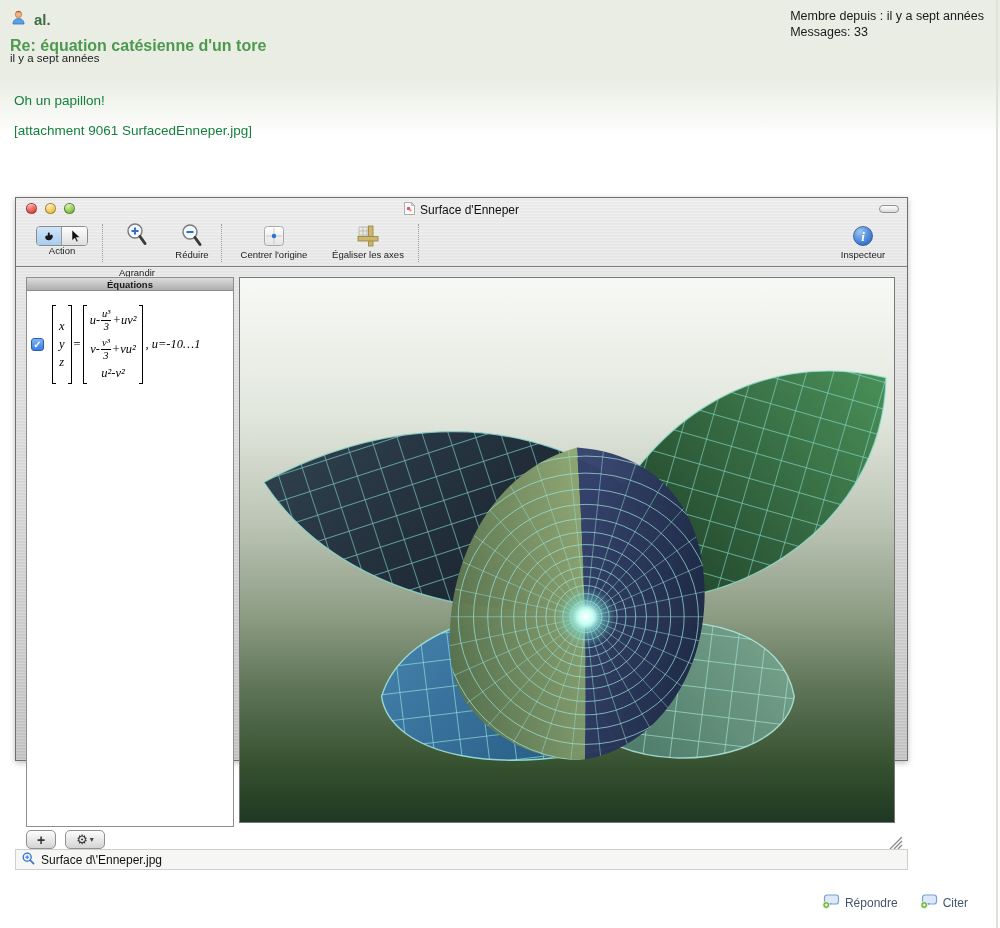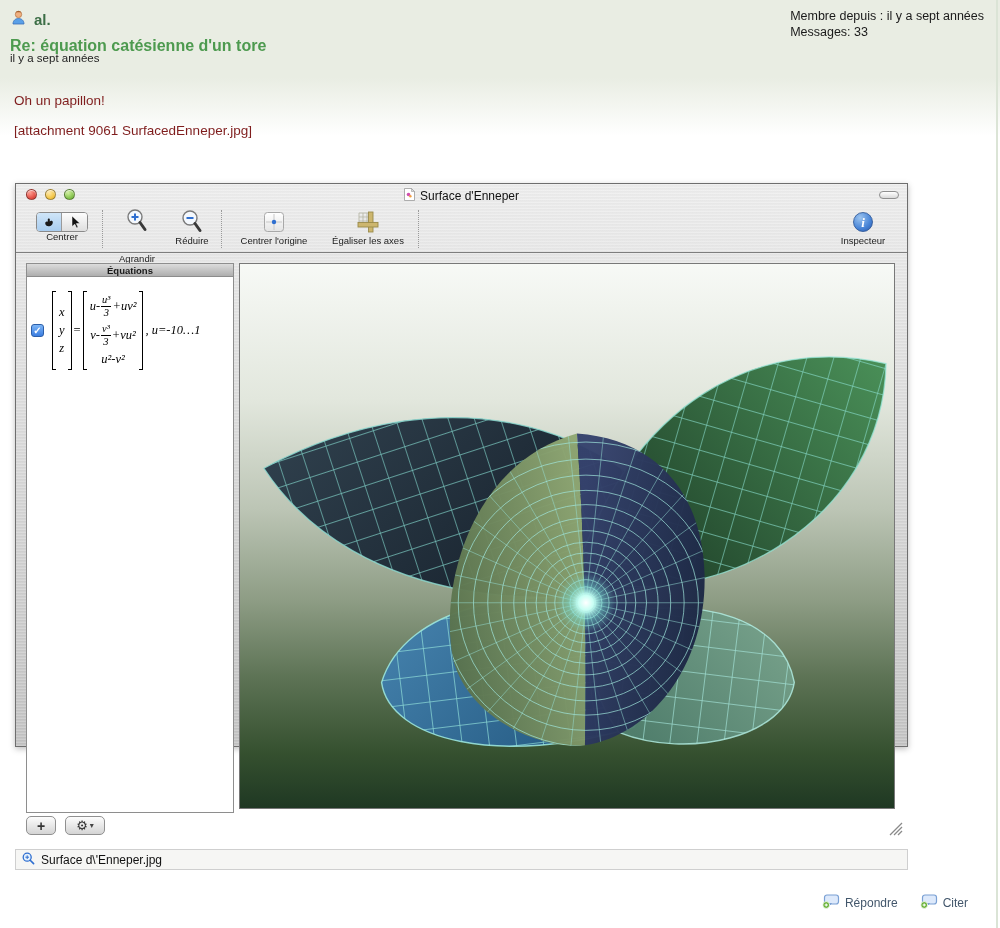--- a/index.html
+++ b/index.html
@@ -12,25 +12,25 @@
   .band-fade { position:absolute; top:78px; left:0; right:0; height:58px;
                background:linear-gradient(#e9ede3,#ffffff); }
   .page-right-border { position:absolute; top:0; bottom:0; left:996px; width:2px; background:#dbe4d6; }
 
   .author-row { position:absolute; top:9px; left:10px; display:flex; align-items:center; gap:7px; }
   .author-name { font-size:15px; font-weight:bold; color:#3c6e46; }
   .post-title { position:absolute; top:37px; left:10px; font-size:16px; font-weight:bold; color:#4d9a4f; }
   .post-date { position:absolute; top:52px; left:10px; font-size:11.5px; color:#222; }
   .post-meta { position:absolute; top:8px; right:16px; text-align:left; font-size:12.5px; color:#1a1a1a; line-height:16px; }
 
-  .post-body { position:absolute; left:14px; top:93px; font-size:13.5px; color:#7f1d1d; line-height:16px; }
+  .post-body { position:absolute; left:14px; top:93px; font-size:13.5px; color:#15803d; line-height:16px; }
   .post-body .gap { height:14px; }
 
   
-  .gwindow { position:absolute; left:15px; top:183px; width:893px; height:564px;
+  .gwindow { position:absolute; left:15px; top:197px; width:893px; height:564px;
              border:1px solid #6e6e6e; border-radius:0;
              background-image:
                repeating-linear-gradient(0deg, rgba(255,255,255,0.20) 0px, rgba(255,255,255,0.20) 1px, rgba(0,0,0,0.03) 2px, rgba(0,0,0,0) 3px),
                linear-gradient(#ededed,#c2c2c2);
              box-shadow:0 2px 6px rgba(0,0,0,0.25); }
   .titlebar { position:relative; height:22px; }
   .lights { position:absolute; left:10px; top:5px; display:flex; gap:8px; }
   .light { width:11px; height:11px; border-radius:50%; border:1px solid rgba(0,0,0,0.35);
            box-shadow:inset 0 1px 1px rgba(255,255,255,0.7); }
   .light.red { background:radial-gradient(circle at 35% 30%, #ff9e92, #e1493f 70%); }
@@ -158,21 +158,21 @@
             <svg width="13" height="12" viewBox="0 0 13 12">
               <path d="M2.5,8.5 C1.5,6 3.5,4.8 4.8,5.8 L4.8,3.6 C4.8,2.2 6.8,2.2 6.8,3.6 L6.8,5.4 C7.8,4.4 10.2,4.8 9.8,6.8 C9.4,9.4 7.4,10.6 5.4,10.2 C4.2,9.9 3,9.6 2.5,8.5 Z" fill="#1a1a1a"></path>
             </svg>
           </span>
           <span class="seg-right">
             <svg width="12" height="14" viewBox="0 0 12 14">
               <polygon points="3,1 3,11.5 5.8,9.2 7.6,13 9.1,12.2 7.3,8.6 11,8.4" fill="#111" stroke="#fff" stroke-width="0.5"></polygon>
             </svg>
           </span>
         </div>
-        <span class="tb-label">Centrer</span>
+        <span class="tb-label">Action</span>
       </div>
 
       <div class="tb-sep"></div>
 
       <div class="tb-group" style="width:60px;gap:20px;">
         <div class="tb-icon">
           <svg width="24" height="26" viewBox="0 0 24 26">
             <circle cx="10" cy="9" r="7" fill="rgba(245,250,255,0.9)" stroke="#7a7a7a" stroke-width="1.4"></circle>
             <line x1="10" y1="5.5" x2="10" y2="12.5" stroke="#2f6fd0" stroke-width="2"></line>
             <line x1="6.5" y1="9" x2="13.5" y2="9" stroke="#2f6fd0" stroke-width="2"></line>

